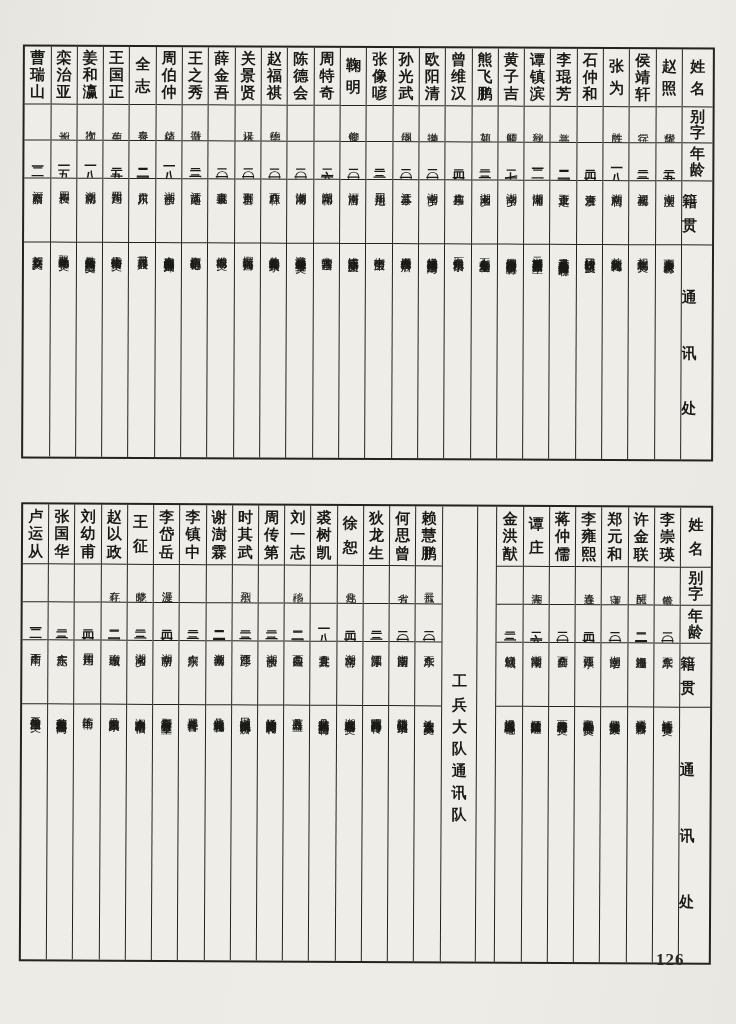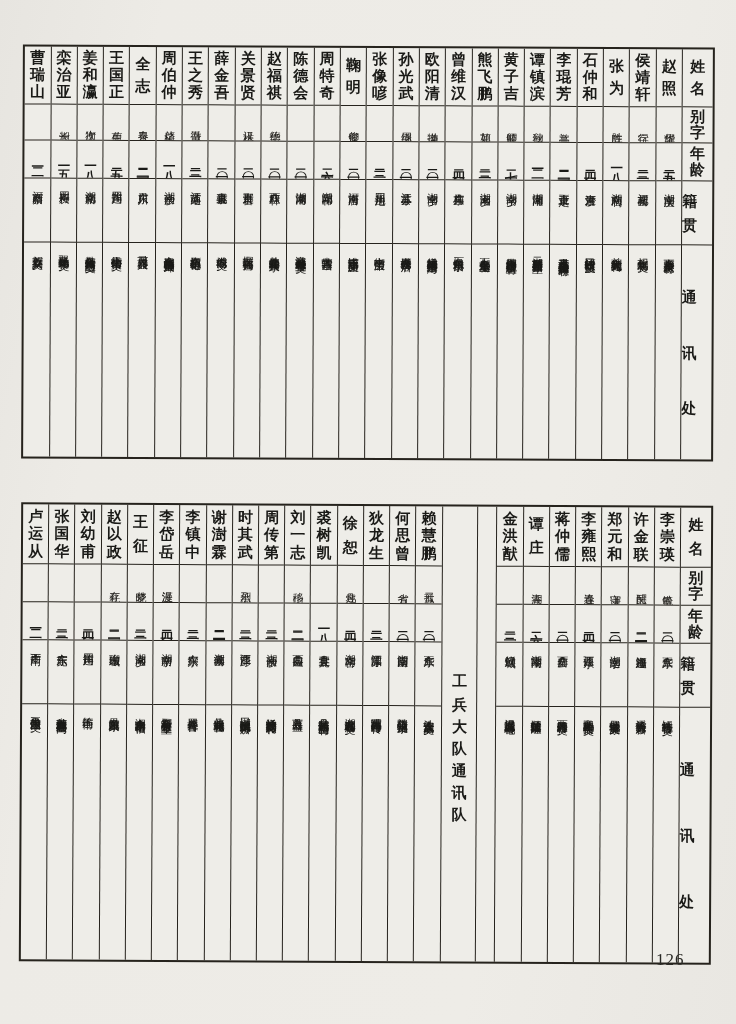--- a/index.html
+++ b/index.html
@@ -35,21 +35,21 @@
 
   .vtext { writing-mode:vertical-rl; text-orientation:upright; line-height:1.05; letter-spacing:0.5px; }
   .nch { font-weight:bold; font-size:15px; line-height:1; }
   .c-zi .vtext     { font-size:11px; color:#23211d; }
   .c-age .vtext    { font-size:12.5px; font-weight:600; letter-spacing:1px; }
   .c-native .vtext { font-size:11px; }
   .c-addr .vtext   { font-size:11px; }
 
   .section-text { font-size:15px; font-weight:bold; letter-spacing:22px; padding-top:10px; }
 
-  .pageno { position:absolute; left:656px; top:950px; font-size:17px; letter-spacing:1px; color:#2a2archive2; color:#2a2a26; }
+  .pageno { position:absolute; left:656px; top:950px; font-size:17px; letter-spacing:1px; color:#2a2archive2; color:#2a2a26;font-weight:bold; }
 </style>
 </head>
 <body>
 
 <div class="page">
   <div class="rtable t-top" id="table1">
       <div class="col header-col">
         <div class="cell stack c-name header-cell">
           <span class="nch">姓</span>
           <span class="nch">名</span>

